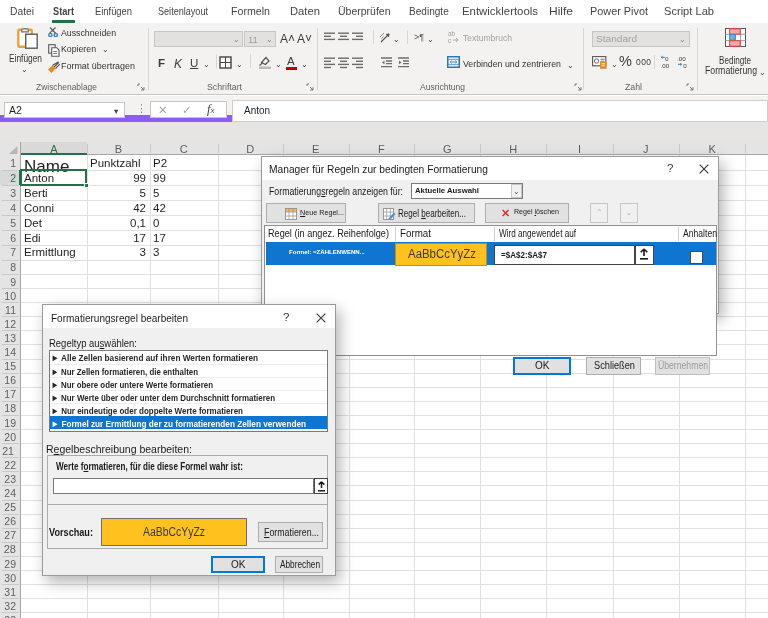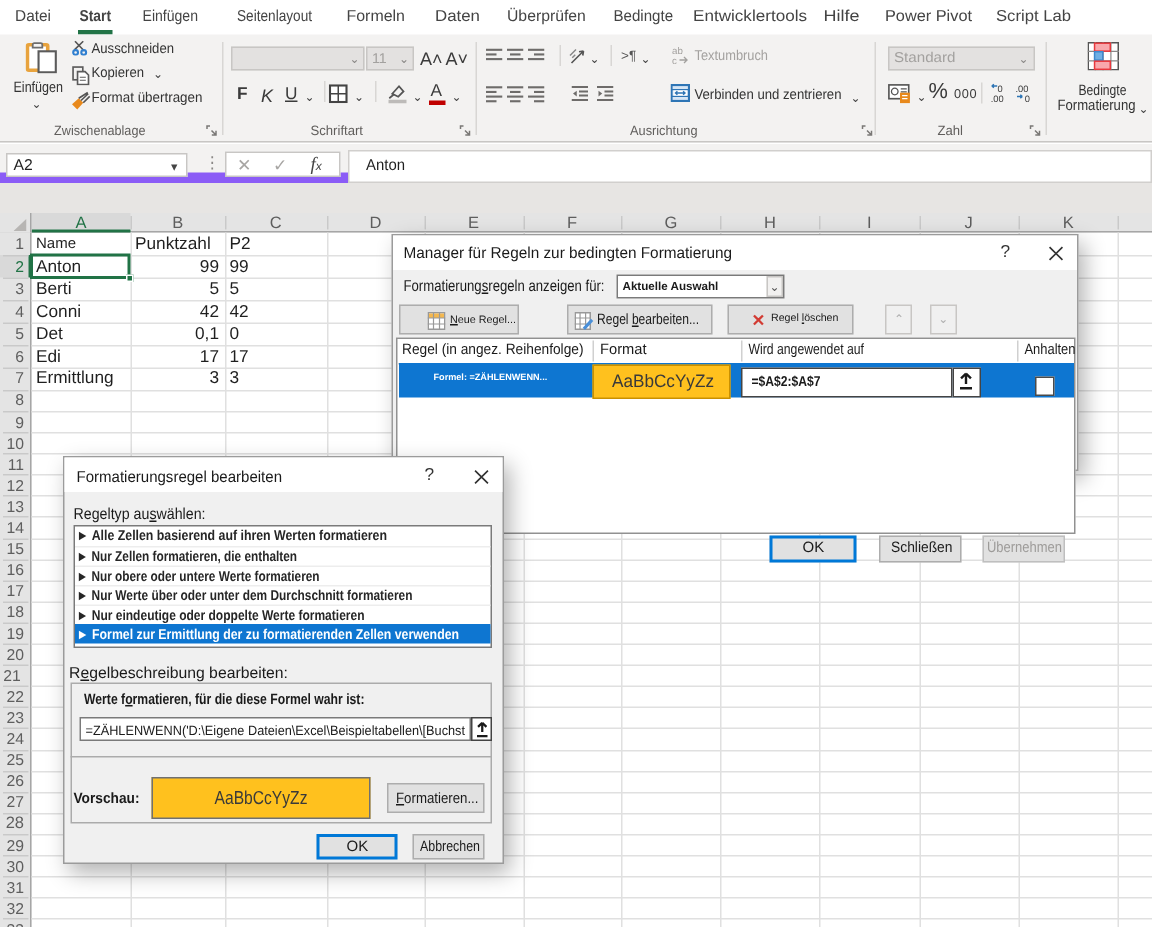--- a/index.html
+++ b/index.html
@@ -354,21 +354,21 @@
 <div class="hline" style="left:21px; top:485.4px; width:747px;"></div>
 <div class="hline" style="left:21px; top:499.5px; width:747px;"></div>
 <div class="hline" style="left:21px; top:513.6px; width:747px;"></div>
 <div class="hline" style="left:21px; top:527.7px; width:747px;"></div>
 <div class="hline" style="left:21px; top:541.8px; width:747px;"></div>
 <div class="hline" style="left:21px; top:555.9px; width:747px;"></div>
 <div class="hline" style="left:21px; top:570.0px; width:747px;"></div>
 <div class="hline" style="left:21px; top:584.1px; width:747px;"></div>
 <div class="hline" style="left:21px; top:598.2px; width:747px;"></div>
 <div class="hline" style="left:21px; top:612.3px; width:747px;"></div>
-<span id="tx43" class="t" style="left:24px; top:156.79999999999998px; font-size:10px; color:#1f1f1f;text-align:right;">Name</span>
+<span id="tx43" class="t" style="left:24px; top:156.79999999999998px; font-size:17px; color:#1f1f1f;text-align:right;">Name</span>
 <span id="tx44" class="t" style="left:90px; top:156.79999999999998px; font-size:11.5px; color:#1f1f1f;">Punktzahl</span>
 <span id="tx45" class="t" style="left:153px; top:156.79999999999998px; font-size:11.5px; color:#1f1f1f;text-align:right;">P2</span>
 <span id="tx46" class="t" style="left:24px; top:171.73999999999998px; font-size:11.5px; color:#1f1f1f;">Anton</span>
 <div class="abs" style="left:87px; top:171.7px; width:59px; text-align:right; font-size:11.5px; color:#1f1f1f;">99</div>
 <span id="tx47" class="t" style="left:153px; top:171.73999999999998px; font-size:11.5px; color:#1f1f1f;">99</span>
 <span id="tx48" class="t" style="left:24px; top:186.67999999999998px; font-size:11.5px; color:#1f1f1f;">Berti</span>
 <div class="abs" style="left:87px; top:186.7px; width:59px; text-align:right; font-size:11.5px; color:#1f1f1f;">5</div>
 <span id="tx49" class="t" style="left:153px; top:186.67999999999998px; font-size:11.5px; color:#1f1f1f;">5</span>
 <span id="tx50" class="t" style="left:24px; top:201.61999999999998px; font-size:11.5px; color:#1f1f1f;">Conni</span>
 <div class="abs" style="left:87px; top:201.6px; width:59px; text-align:right; font-size:11.5px; color:#1f1f1f;">42</div>
@@ -463,23 +463,20 @@
 <span id="tx84" class="t" style="left:8px; top:86.7px; font-size:9.5px; color:#262626; font-weight:bold;">► Nur Werte über oder unter dem Durchschnitt formatieren</span>
 <div class="abs" style="left:7px; top:97.8px; width:277px; height:1px; background:#EDEDED;"></div>
 <span id="tx85" class="t" style="left:8px; top:99.8px; font-size:9.5px; color:#262626; font-weight:bold;">► Nur eindeutige oder doppelte Werte formatieren</span>
 <div class="abs" style="left:7px; top:110.9px; width:277px; height:1px; background:#EDEDED;"></div>
 <div class="abs" style="left:7px; top:111.2px; width:277px; height:13.3px; background:#0E76D1;"></div>
 <span id="tx86" class="t" style="left:8px; top:112.9px; font-size:9.5px; color:#fff; font-weight:bold;">► Formel zur Ermittlung der zu formatierenden Zellen verwenden</span>
 <span id="tx87" class="t" style="left:3px; top:138px; font-size:10.5px; color:#1a1a1a;">R<u>e</u>gelbeschreibung bearbeiten:</span>
 <div class="abs" style="left:4px; top:150px; width:281px; height:94px; border:1px solid #ABABAB;"></div>
 <span id="tx88" class="t" style="left:13px; top:156px; font-size:10px; color:#1a1a1a; font-weight:bold;">Werte f<u>o</u>rmatieren, für die diese Formel wahr ist:</span>
 <div class="abs" style="left:10px; top:173px; width:261px; height:16px; background:#fff; border:1px solid #7A7A7A;"></div>
-<div class="abs" style="left:11px; top:174px; width:258px; height:14px; overflow:hidden;">
-        <span id="tx89" class="t" style="left:3px; top:2.5px; font-size:9px; color:#1a1a1a;">=ZÄHLENWENN('D:\Eigene Dateien\Excel\Beispieltabellen\[Buchst</span>
-      </div>
 <div class="abs" style="left:271px; top:173px; width:14px; height:16px; background:#fff; border:1px solid #444;"></div>
 <svg class="abs" style="left:274px; top:176px;" width="9" height="11" viewBox="0 0 9 11">
  <path d="M4.5 0.8 L4.5 7 M4.5 0.8 L1.7 3.6 M4.5 0.8 L7.3 3.6" stroke="#1a1a1a" stroke-width="1.5" fill="none"></path>
  <path d="M1 9.8 H8" stroke="#1a1a1a" stroke-width="1.5"></path>
 </svg>
 <div class="abs" style="left:4px; top:199px; width:281px; height:1px; background:#ABABAB;"></div>
 <span id="tx90" class="t" style="left:6px; top:222px; font-size:10px; color:#1a1a1a; font-weight:bold;">Vorschau:</span>
 <div class="abs" style="left:58px; top:213px; width:146px; height:28px; background:#FFC11E; border:1px solid #707070;"></div>
 <span id="tx91" class="t" style="left:100px; top:220px; font-size:12.5px; color:#3a3a3a;">AaBbCcYyZz</span>
 <div class="btn" style="left:215px; top:217px; width:65px; height:20px;"></div>

